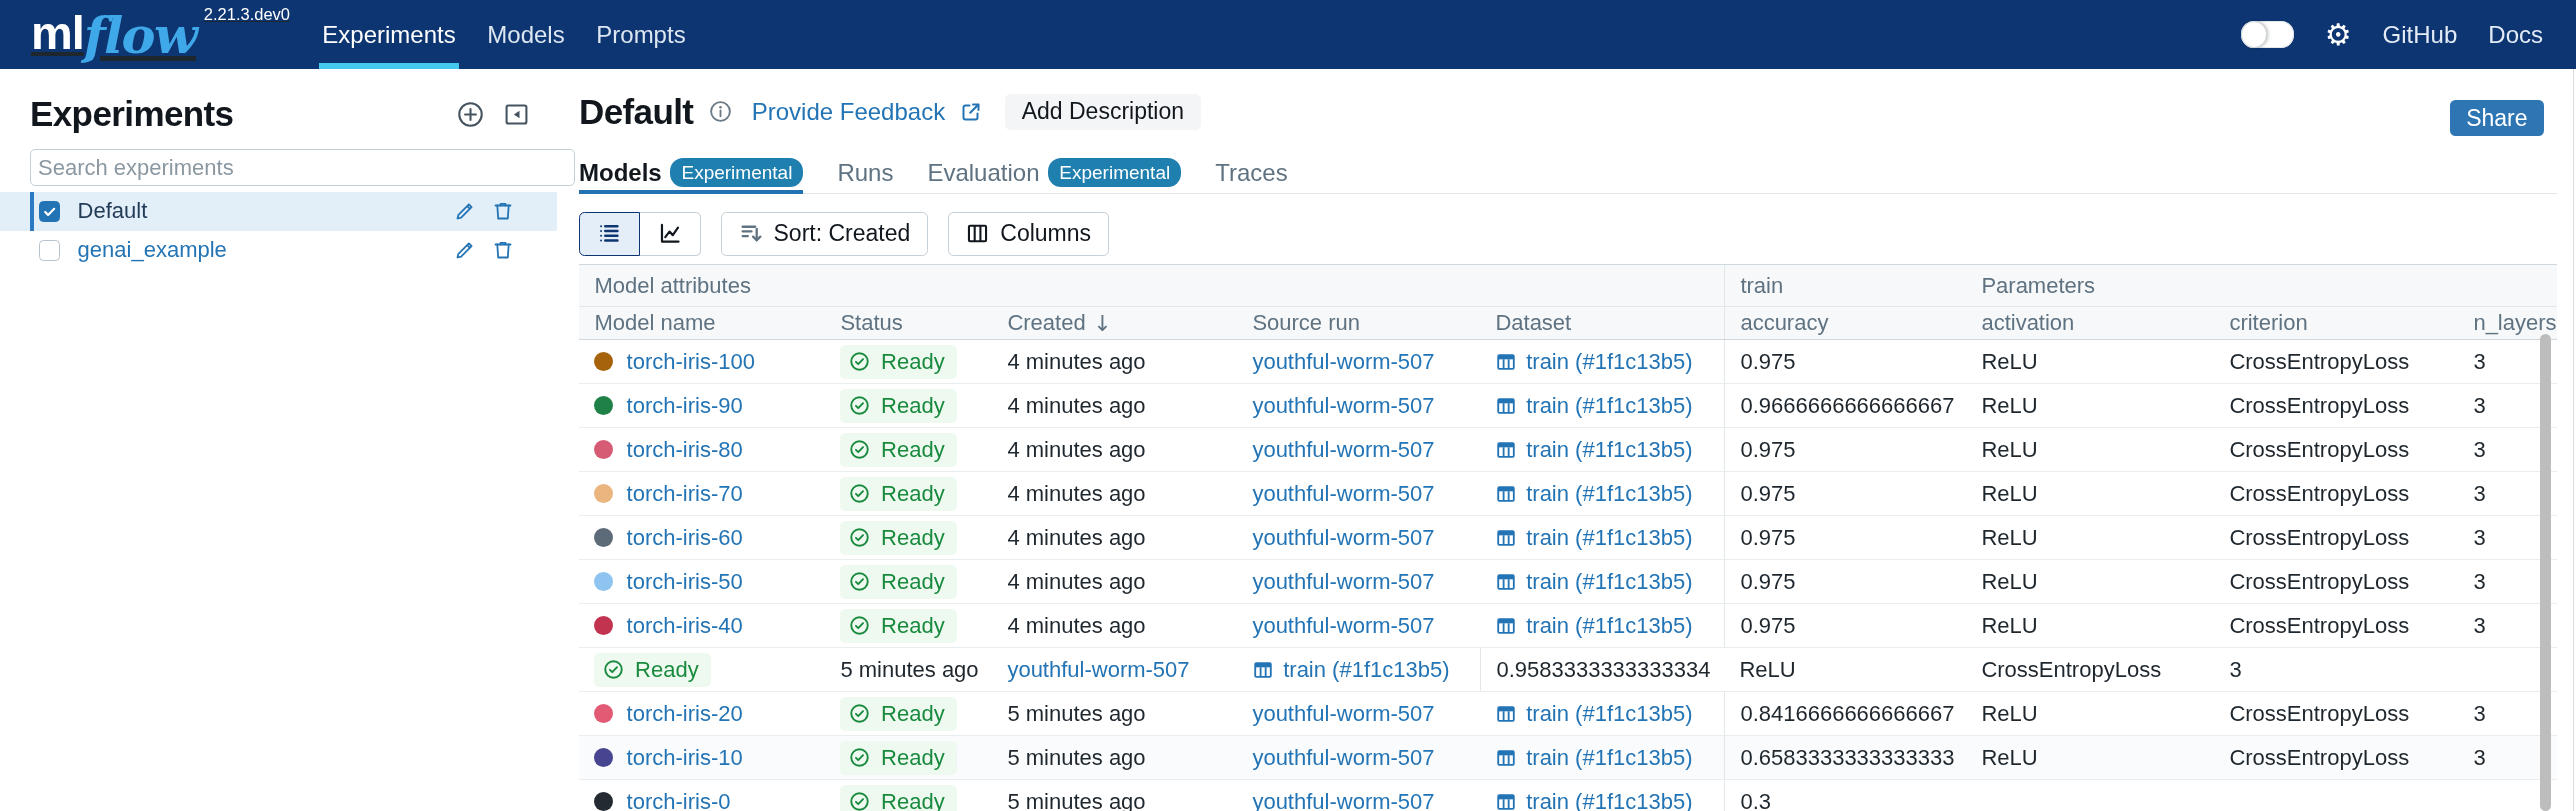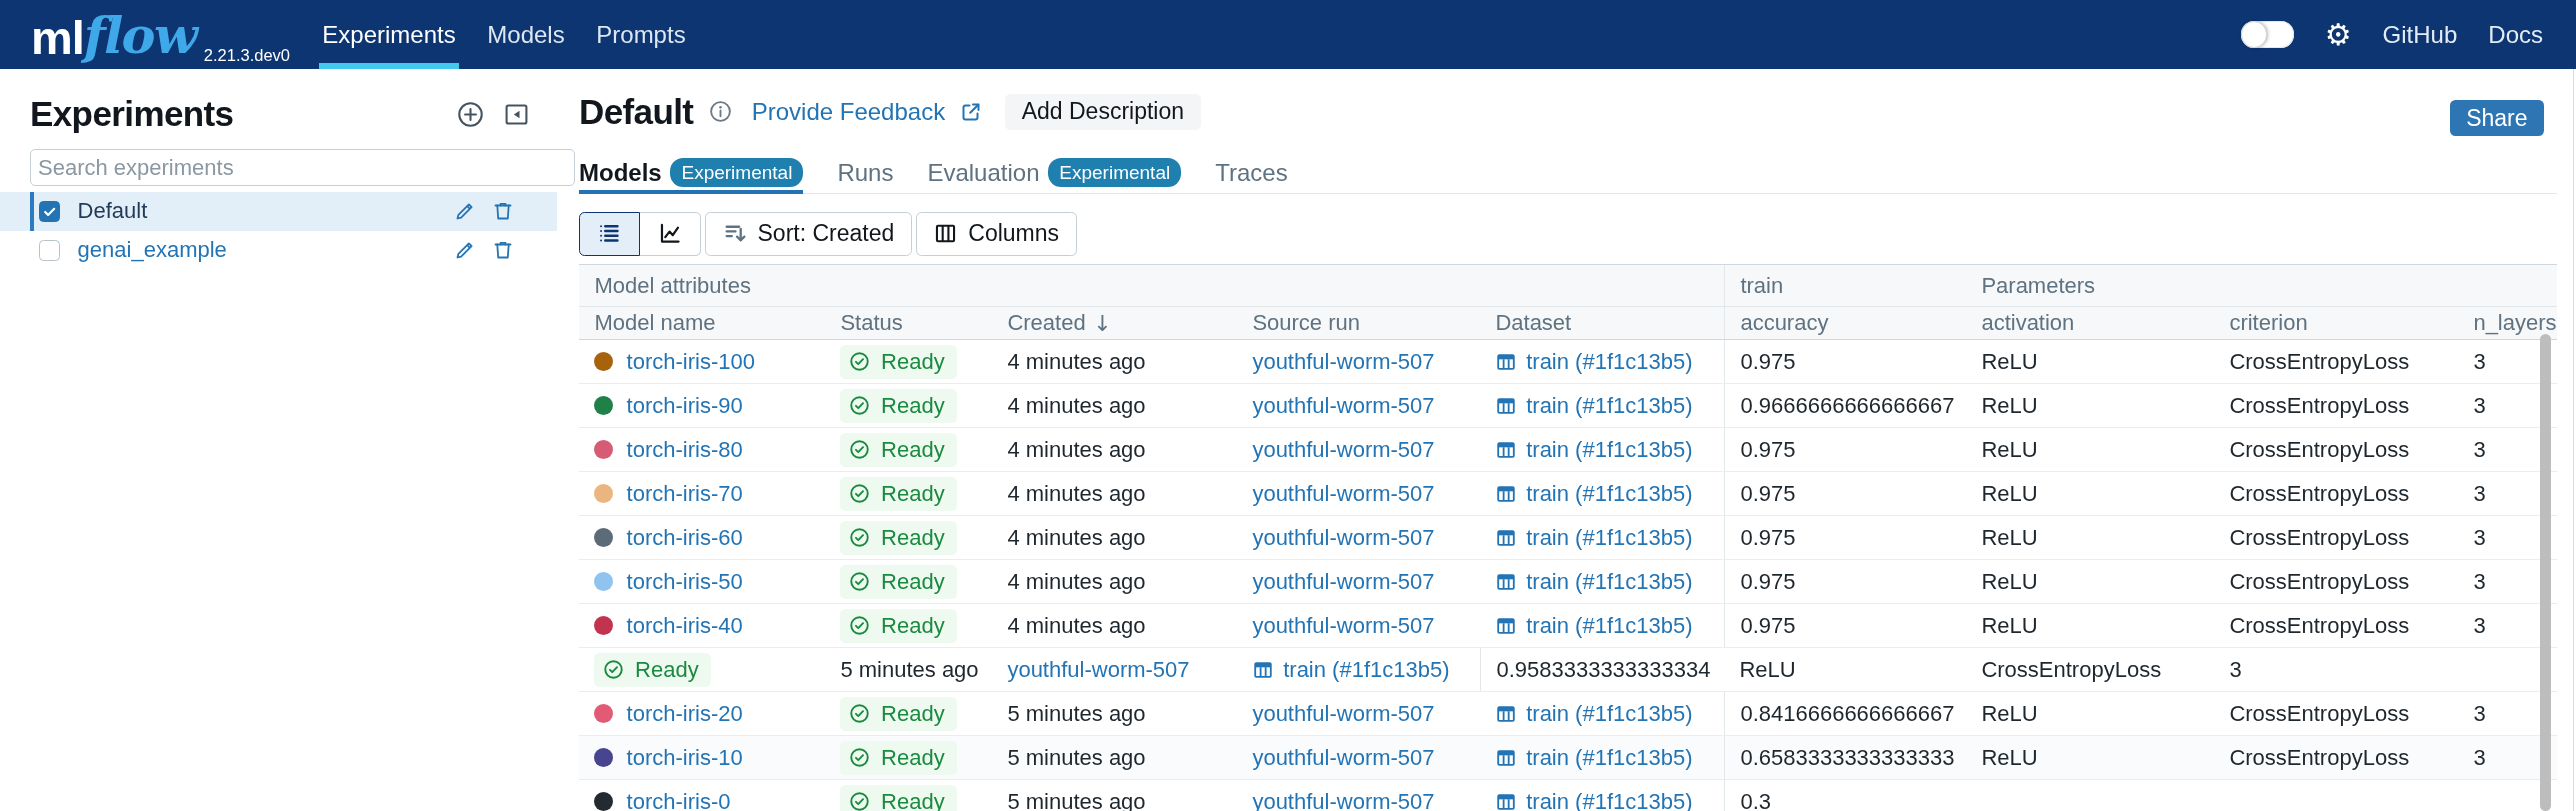--- a/index.html
+++ b/index.html
@@ -2,21 +2,21 @@
 <html style="font-size:8.8px"><head>
 <meta charset="utf-8">
 <style>
   * { margin:0; padding:0; box-sizing:border-box; }
   html,body { width:2576px; height:812px; overflow:hidden; background:#fff;
     font-family:"Liberation Sans","DejaVu Sans",sans-serif; color:#1f272e; }
 
   
   .navbar { position:absolute; left:0; top:0; width:2576px; height:69px; background:#0d3571;
     display:flex; align-items:center; padding:0 33px 0 31px; }
-  .logo { display:flex; align-items:flex-end; }
+  .logo { display:flex; align-items:flex-start;text-decoration:underline; }
   .logo-ml { font-size:47px; font-weight:800; color:#fff; letter-spacing:-1.1px; }
   .logo-flow { font-family:"DejaVu Serif",serif; font-style:italic; font-size:51px; font-weight:600; color:#3fa8e8; letter-spacing:-1.7px; }
   .logo-version { font-size:16.5px; color:#ffffff; margin-left:7.7px; }
   .nav-items { display:flex; height:100%; margin-left:29px; }
   .nav-item { height:100%; display:flex; align-items:center; padding:0 3.3px; margin:0 25px 0 0; font-size:24px;
     color:#dde7f2; cursor:pointer; border-bottom:6.6px solid transparent; border-top:6.6px solid transparent; }
   .nav-item.active { color:#fff; border-bottom-color:#43c9ed; }
   .nav-right { margin-left:auto; display:flex; align-items:center; gap:31px; }
   .toggle { width:53px; height:26.5px; background:#fff; border-radius:13.2px; position:relative;
     box-shadow:inset 0 0 0 1.1px #e3e7ea; cursor:pointer; }
@@ -56,21 +56,21 @@
     font-size:23px; color:#11171d; padding:0 16.5px; font-family:inherit; cursor:pointer; }
   .share-btn { position:absolute; right:32px; top:31px; height:36px; min-width:73px; background:#2e75b4; color:#fff;
     border:none; border-radius:5.5px; font-size:23px; padding:0 16.5px; font-family:inherit; cursor:pointer; }
 
   .tabs { display:flex; align-items:stretch; gap:34px; margin-top:24px; height:39px; border-bottom:1.1px solid #e2e7ea; }
   .tab { display:flex; align-items:center; gap:8.8px; font-size:24px; color:#5f7281; cursor:pointer;
     border-bottom:4.4px solid transparent; margin-bottom:-1.1px; }
   .tab.active { color:#11171d; font-weight:700; border-bottom-color:#2272b4; }
   .tab-badge { background:#1f7fae; color:#fff; font-size:19px; font-weight:400; border-radius:13.2px; padding:3.3px 11px; }
 
-  .toolbar { display:flex; align-items:center; margin-top:17.6px; gap:4px; }
+  .toolbar { display:flex; align-items:center; margin-top:17.6px; gap:20px; }
   .seg { display:flex; }
   .seg-btn { width:61px; height:44px; display:flex; align-items:center; justify-content:center;
     border:1.1px solid #c4cfd6; background:#fff; cursor:pointer; }
   .seg-btn.first { border-radius:5.5px 0 0 5.5px; }
   .seg-btn.last { border-radius:0 5.5px 5.5px 0; border-left:none; }
   .seg-btn.active { background:#e3eef8; border:1.1px solid #0d3571; }
   .tool-btn { height:44px; display:flex; align-items:center; gap:10px; border:1.1px solid #c4cfd6; background:#fff;
     border-radius:5.5px; padding:0 16.5px; font-size:23px; color:#11171d; cursor:pointer; font-family:inherit; }
 
   

